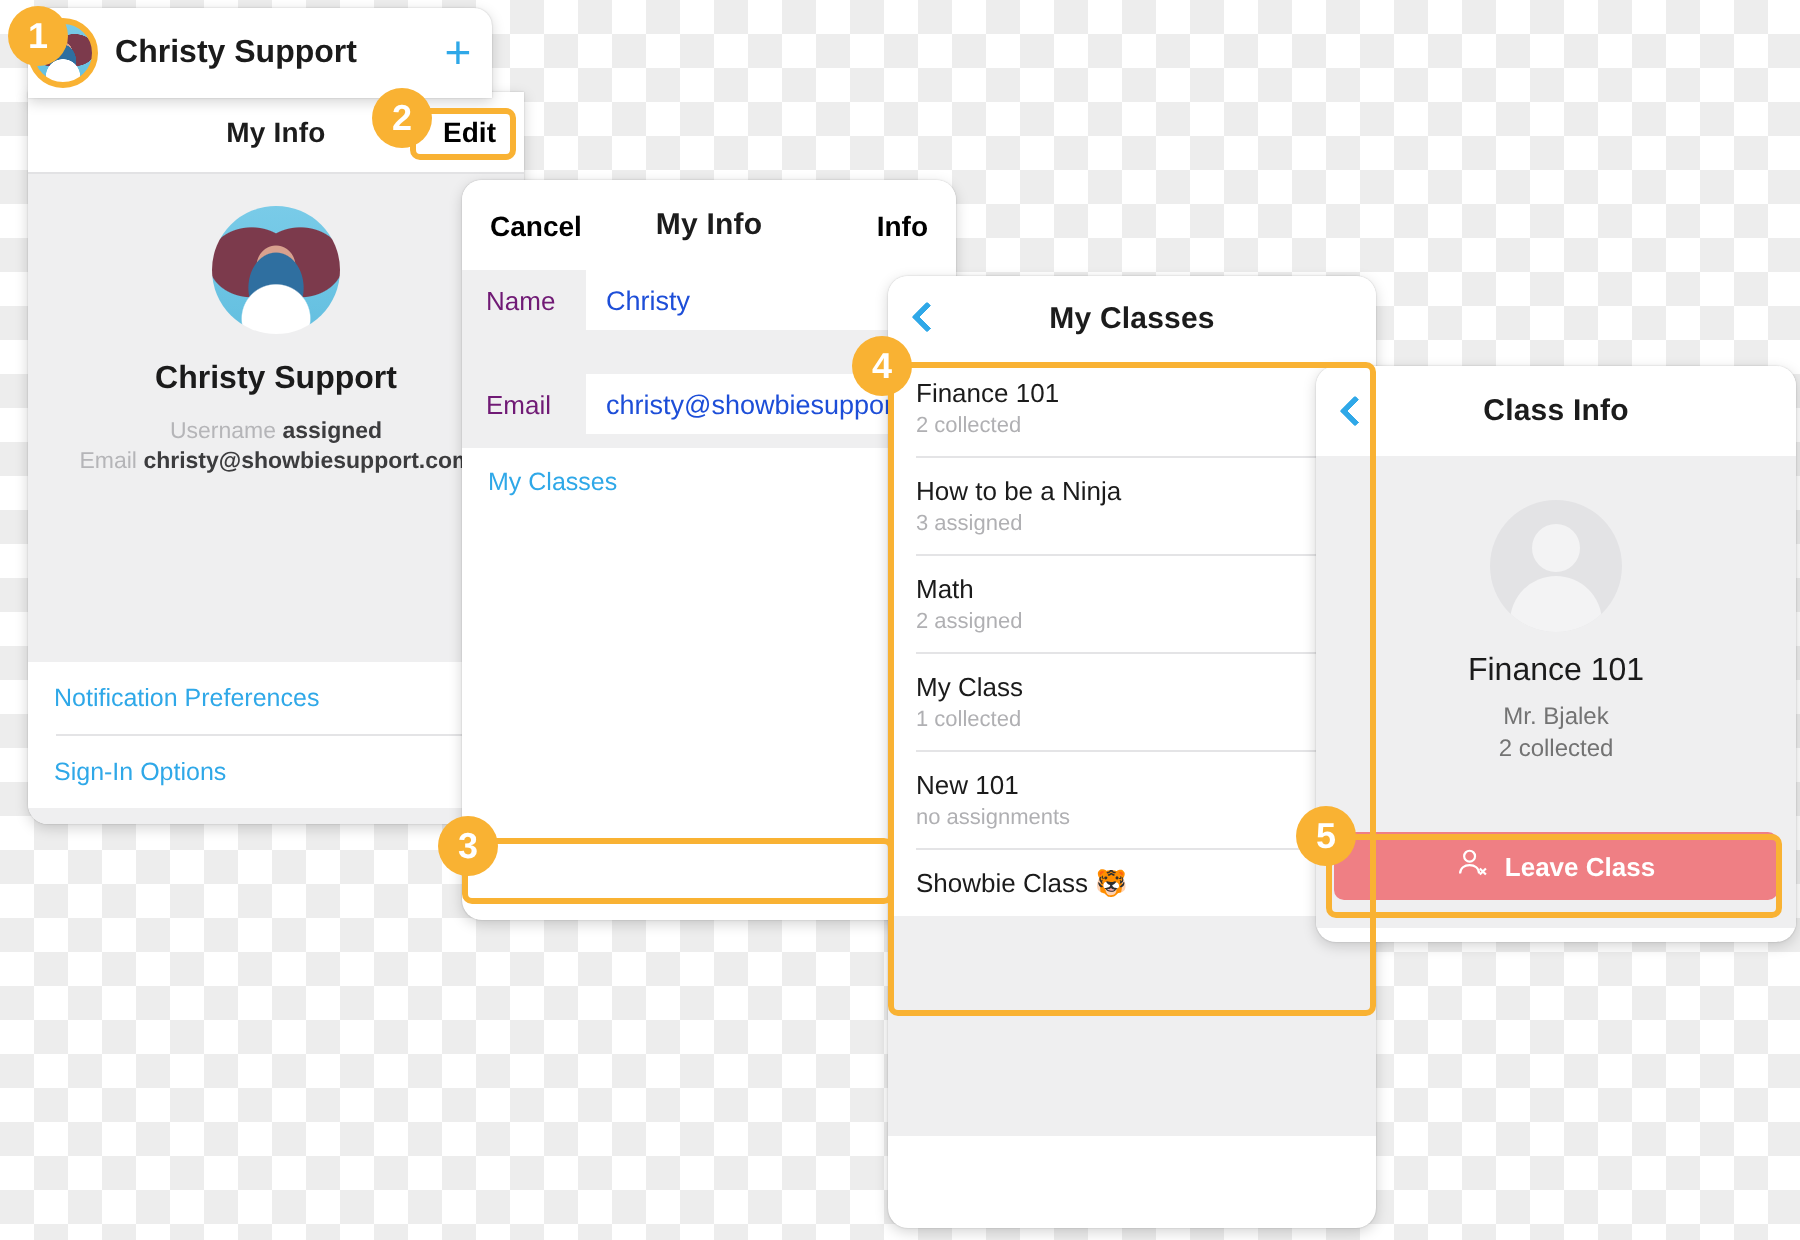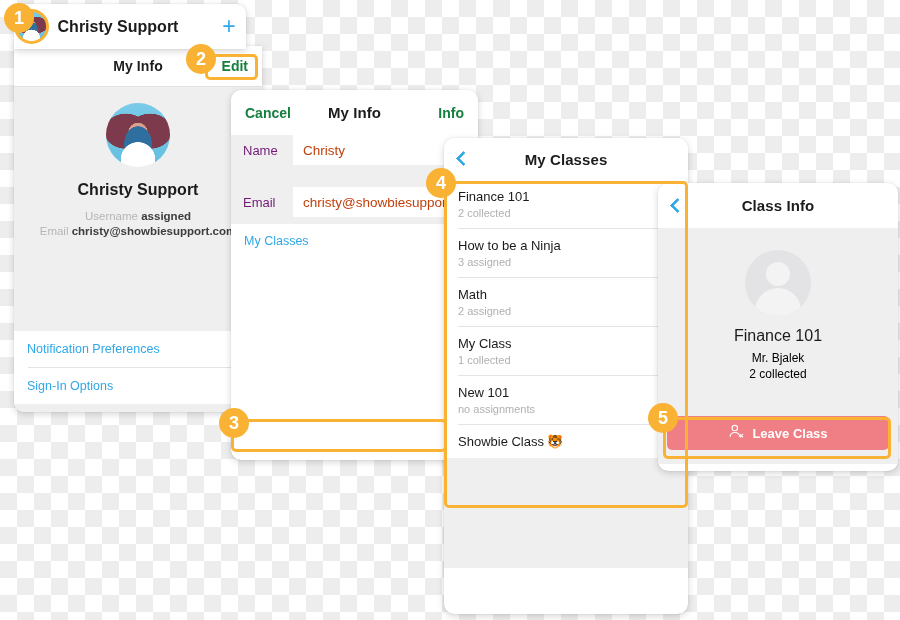--- a/index.html
+++ b/index.html
@@ -31,21 +31,21 @@
     background: #ffffff;
     display: flex;
     align-items: center;
     justify-content: center;
     font-weight: bold;
     color: #1c1c1c;
   }
   .nav-title { font-size: 15px; font-weight: bold; letter-spacing: .1px; }
   .nav-left, .nav-right {
     position: absolute;
-    color: #15803d;
+    color: #000000;
     font-size: 14px;
   }
   .nav-left { left: 14px; }
   .nav-right { right: 14px; font-weight: bold; }
   .chev-back {
     display: inline-block;
     width: 11px; height: 11px;
     border-left: 3px solid #2fa8e8;
     border-bottom: 3px solid #2fa8e8;
     transform: rotate(45deg);
@@ -125,21 +125,21 @@
     background: #efeff0;
   }
   .field-label {
     width: 62px; min-width: 62px;
     font-size: 13px; color: #701a75;
     display: flex; align-items: center;
     padding-left: 12px;
   }
   .field-input {
     flex: 1; background: #ffffff;
-    font-size: 13.5px; color: #c2410c;
+    font-size: 13.5px; color: #1d4ed8;
     display: flex; align-items: center;
     padding: 0 10px;
     height: 30px;
     overflow: hidden; white-space: nowrap;
   }
   #p2-myclasses {
     height: 34px; background: #ffffff;
     display: flex; align-items: center; padding-left: 13px;
     font-size: 12.5px; color: #2fa8e8;
   }
@@ -184,21 +184,21 @@
     width: 24px; height: 24px; border-radius: 50%;
     background: #f3f3f4; left: 21px; top: 12px;
   }
   .placeholder-avatar::after {
     content: ""; position: absolute;
     width: 46px; height: 32px; left: 10px; top: 38px;
     background: #f3f3f4;
     border-radius: 23px 23px 0 0;
   }
   #p4-name { font-size: 16px; color: #1b1b1b; }
-  .p4-sub { font-size: 12px; color: #000000; margin-top: 6px; }
+  .p4-sub { font-size: 12px; color: #737373; margin-top: 6px; }
   #leave-wrap { background: #efeff0; padding: 8px 9px 14px; text-align: right; }
   #leave-btn {
     background: #ef7f84; color: #fff;
     border-radius: 5px; height: 34px;
     display: flex; align-items: center; justify-content: center;
     gap: 7px;
     font-size: 13px; font-weight: bold;
   }
 
   

